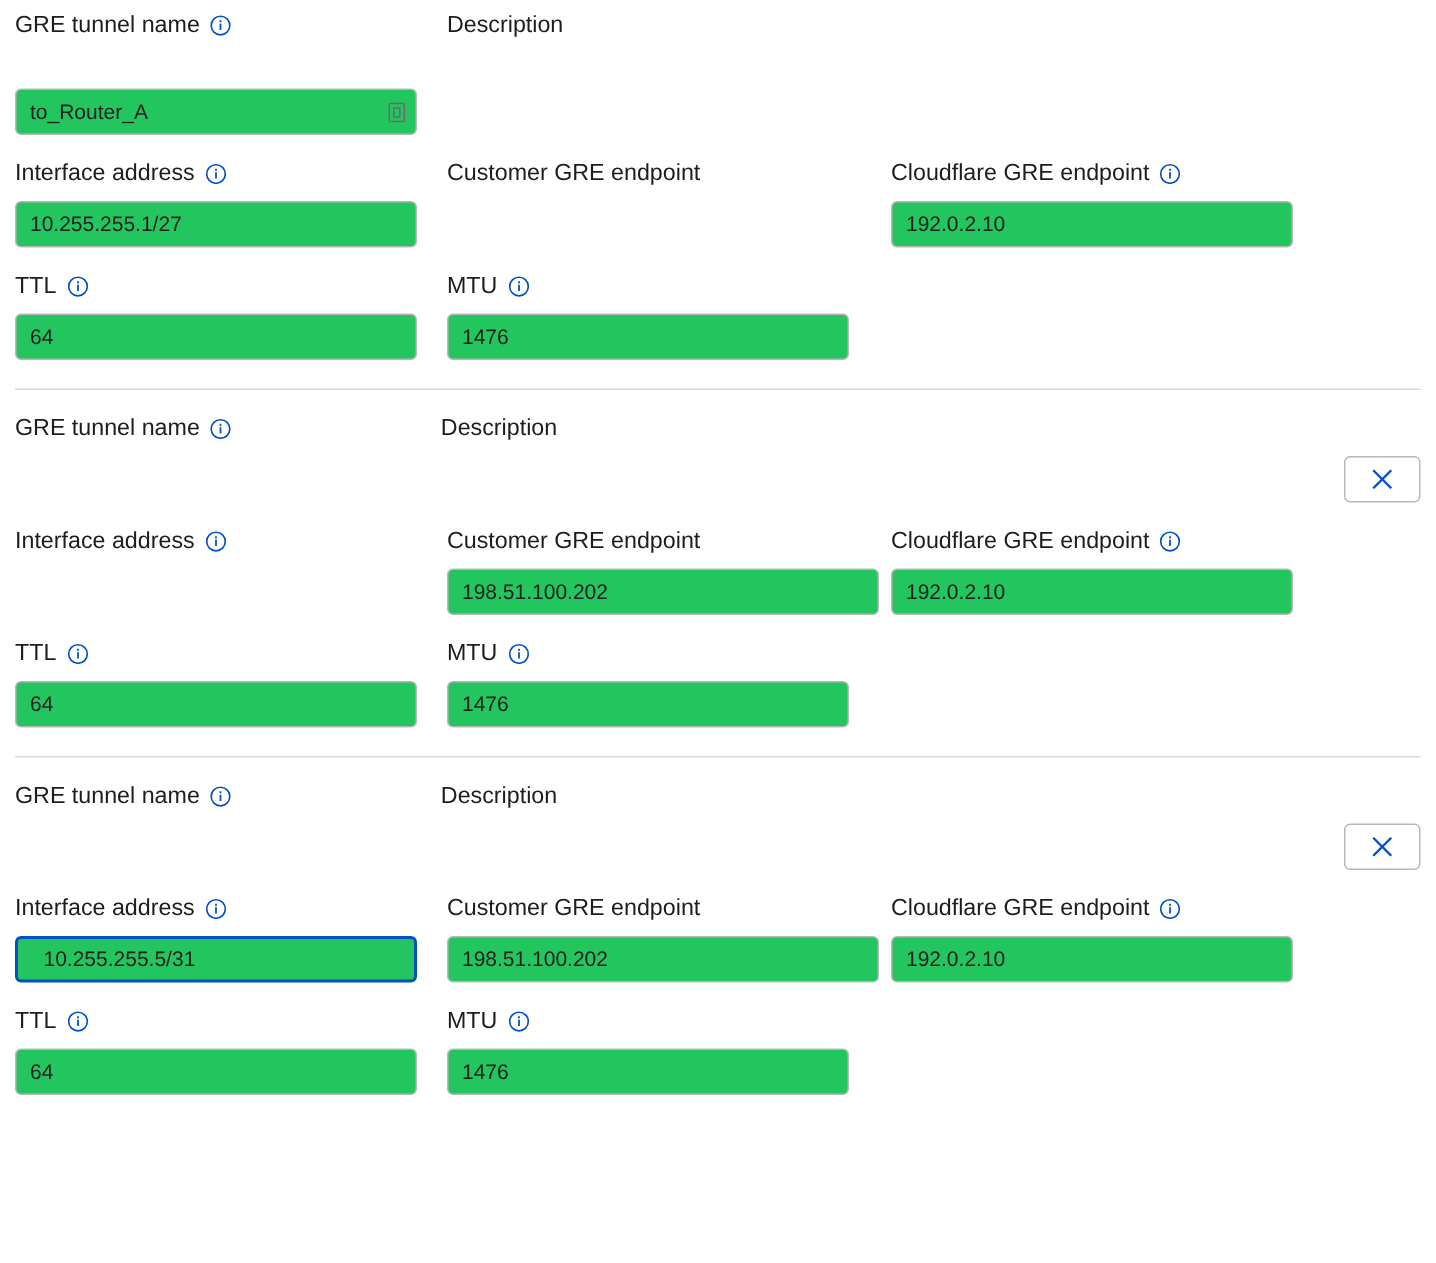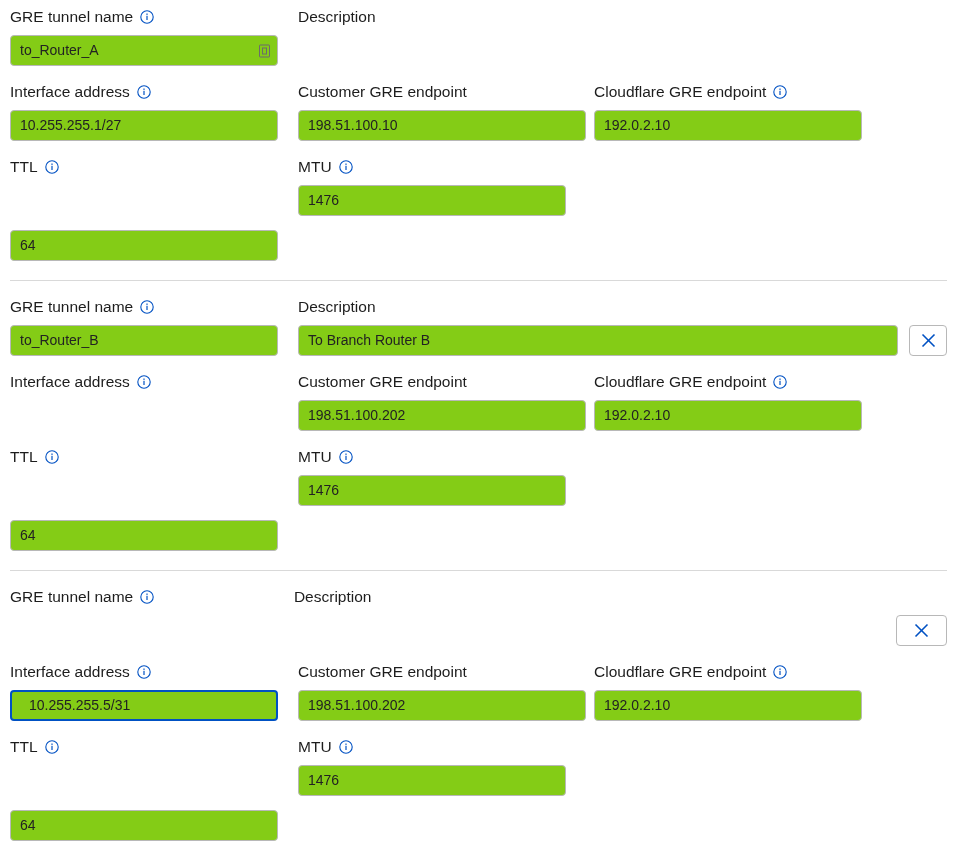--- a/index.html
+++ b/index.html
@@ -58,21 +58,21 @@
     display: inline-block;
     position: relative;
     top: 0px;
   }
   .info-icon svg { display: block; }
   .input {
     box-sizing: border-box;
     height: 31px;
     border: 1px solid #b8b8b8;
     border-radius: 4px;
-    background: #84cc16;
+    background: #22c55e;
     font-family: "Liberation Sans", sans-serif;
     font-size: 14px;
     color: #222;
     padding: 0 9px;
     line-height: 29px;
     outline: none;
     display: flex;
     align-items: center;
   }
   .input.focused {
@@ -103,24 +103,24 @@
     border: 1px solid #6b6b6b;
     box-sizing: border-box;
   }
   
   .w-name   { width: 268px; }
   .w-desc   { width: 602px; }
   .w-desc-short { width: 600px; }
   .w-iface  { width: 268px; }
   .w-cust   { width: 288px; }
   .w-cf     { width: 268px; }
-  .w-ttl    { width: 268px; gap: 45px; }
+  .w-ttl    { width: 268px; }
   .w-mtu    { width: 268px; }
 
-  .gap-name { margin-right: 20px; }
+  .gap-name { margin-right: 20px; gap: 24px; }
   .gap-iface { margin-right: 20px; }
   .gap-cust { margin-right: 8px; }
   .gap-ttl { margin-right: 20px; }
 
   .remove-btn {
     box-sizing: border-box;
     width: 52px;
     height: 31px;
     border: 1px solid #b8b8b8;
     border-radius: 4px;
@@ -176,21 +176,20 @@
                 <rect x="6.4" y="3.5" width="1.2" height="1.4" fill="#0051c3"></rect>
               </svg>
           </span>
         </div>
         <div class="input w-iface">10.255.255.1/27</div>
       </div>
       <div class="field w-cust gap-cust">
         <div class="label-line">
           <span class="label-text">Customer GRE endpoint</span>
         </div>
-        <div class="input w-cust">198.51.100.10</div>
       </div>
       <div class="field w-cf">
         <div class="label-line">
           <span class="label-text">Cloudflare GRE endpoint</span>
           <span class="info-icon">
             <svg width="14" height="14" viewBox="0 0 14 14">
                 <circle cx="7" cy="7" r="6.2" fill="none" stroke="#0051c3" stroke-width="1.1"></circle>
                 <rect x="6.4" y="5.8" width="1.2" height="4.2" fill="#0051c3"></rect>
                 <rect x="6.4" y="3.5" width="1.2" height="1.4" fill="#0051c3"></rect>
               </svg>
@@ -238,27 +237,25 @@
         <div class="label-line">
           <span class="label-text">GRE tunnel name</span>
           <span class="info-icon">
             <svg width="14" height="14" viewBox="0 0 14 14">
                 <circle cx="7" cy="7" r="6.2" fill="none" stroke="#0051c3" stroke-width="1.1"></circle>
                 <rect x="6.4" y="5.8" width="1.2" height="4.2" fill="#0051c3"></rect>
                 <rect x="6.4" y="3.5" width="1.2" height="1.4" fill="#0051c3"></rect>
               </svg>
           </span>
         </div>
-        <div class="input w-name">to_Router_B</div>
       </div>
       <div class="field w-desc-short">
         <div class="label-line">
           <span class="label-text">Description</span>
         </div>
-        <div class="input w-desc-short">To Branch Router B</div>
       </div>
       <div class="remove-btn">
         <span>
           <svg width="17" height="17" viewBox="0 0 17 17">
               <line x1="2.5" y1="2.5" x2="14.5" y2="14.5" stroke="#0051c3" stroke-width="1.6"></line>
               <line x1="14.5" y1="2.5" x2="2.5" y2="14.5" stroke="#0051c3" stroke-width="1.6"></line>
             </svg>
         </span>
       </div>
     </div>

